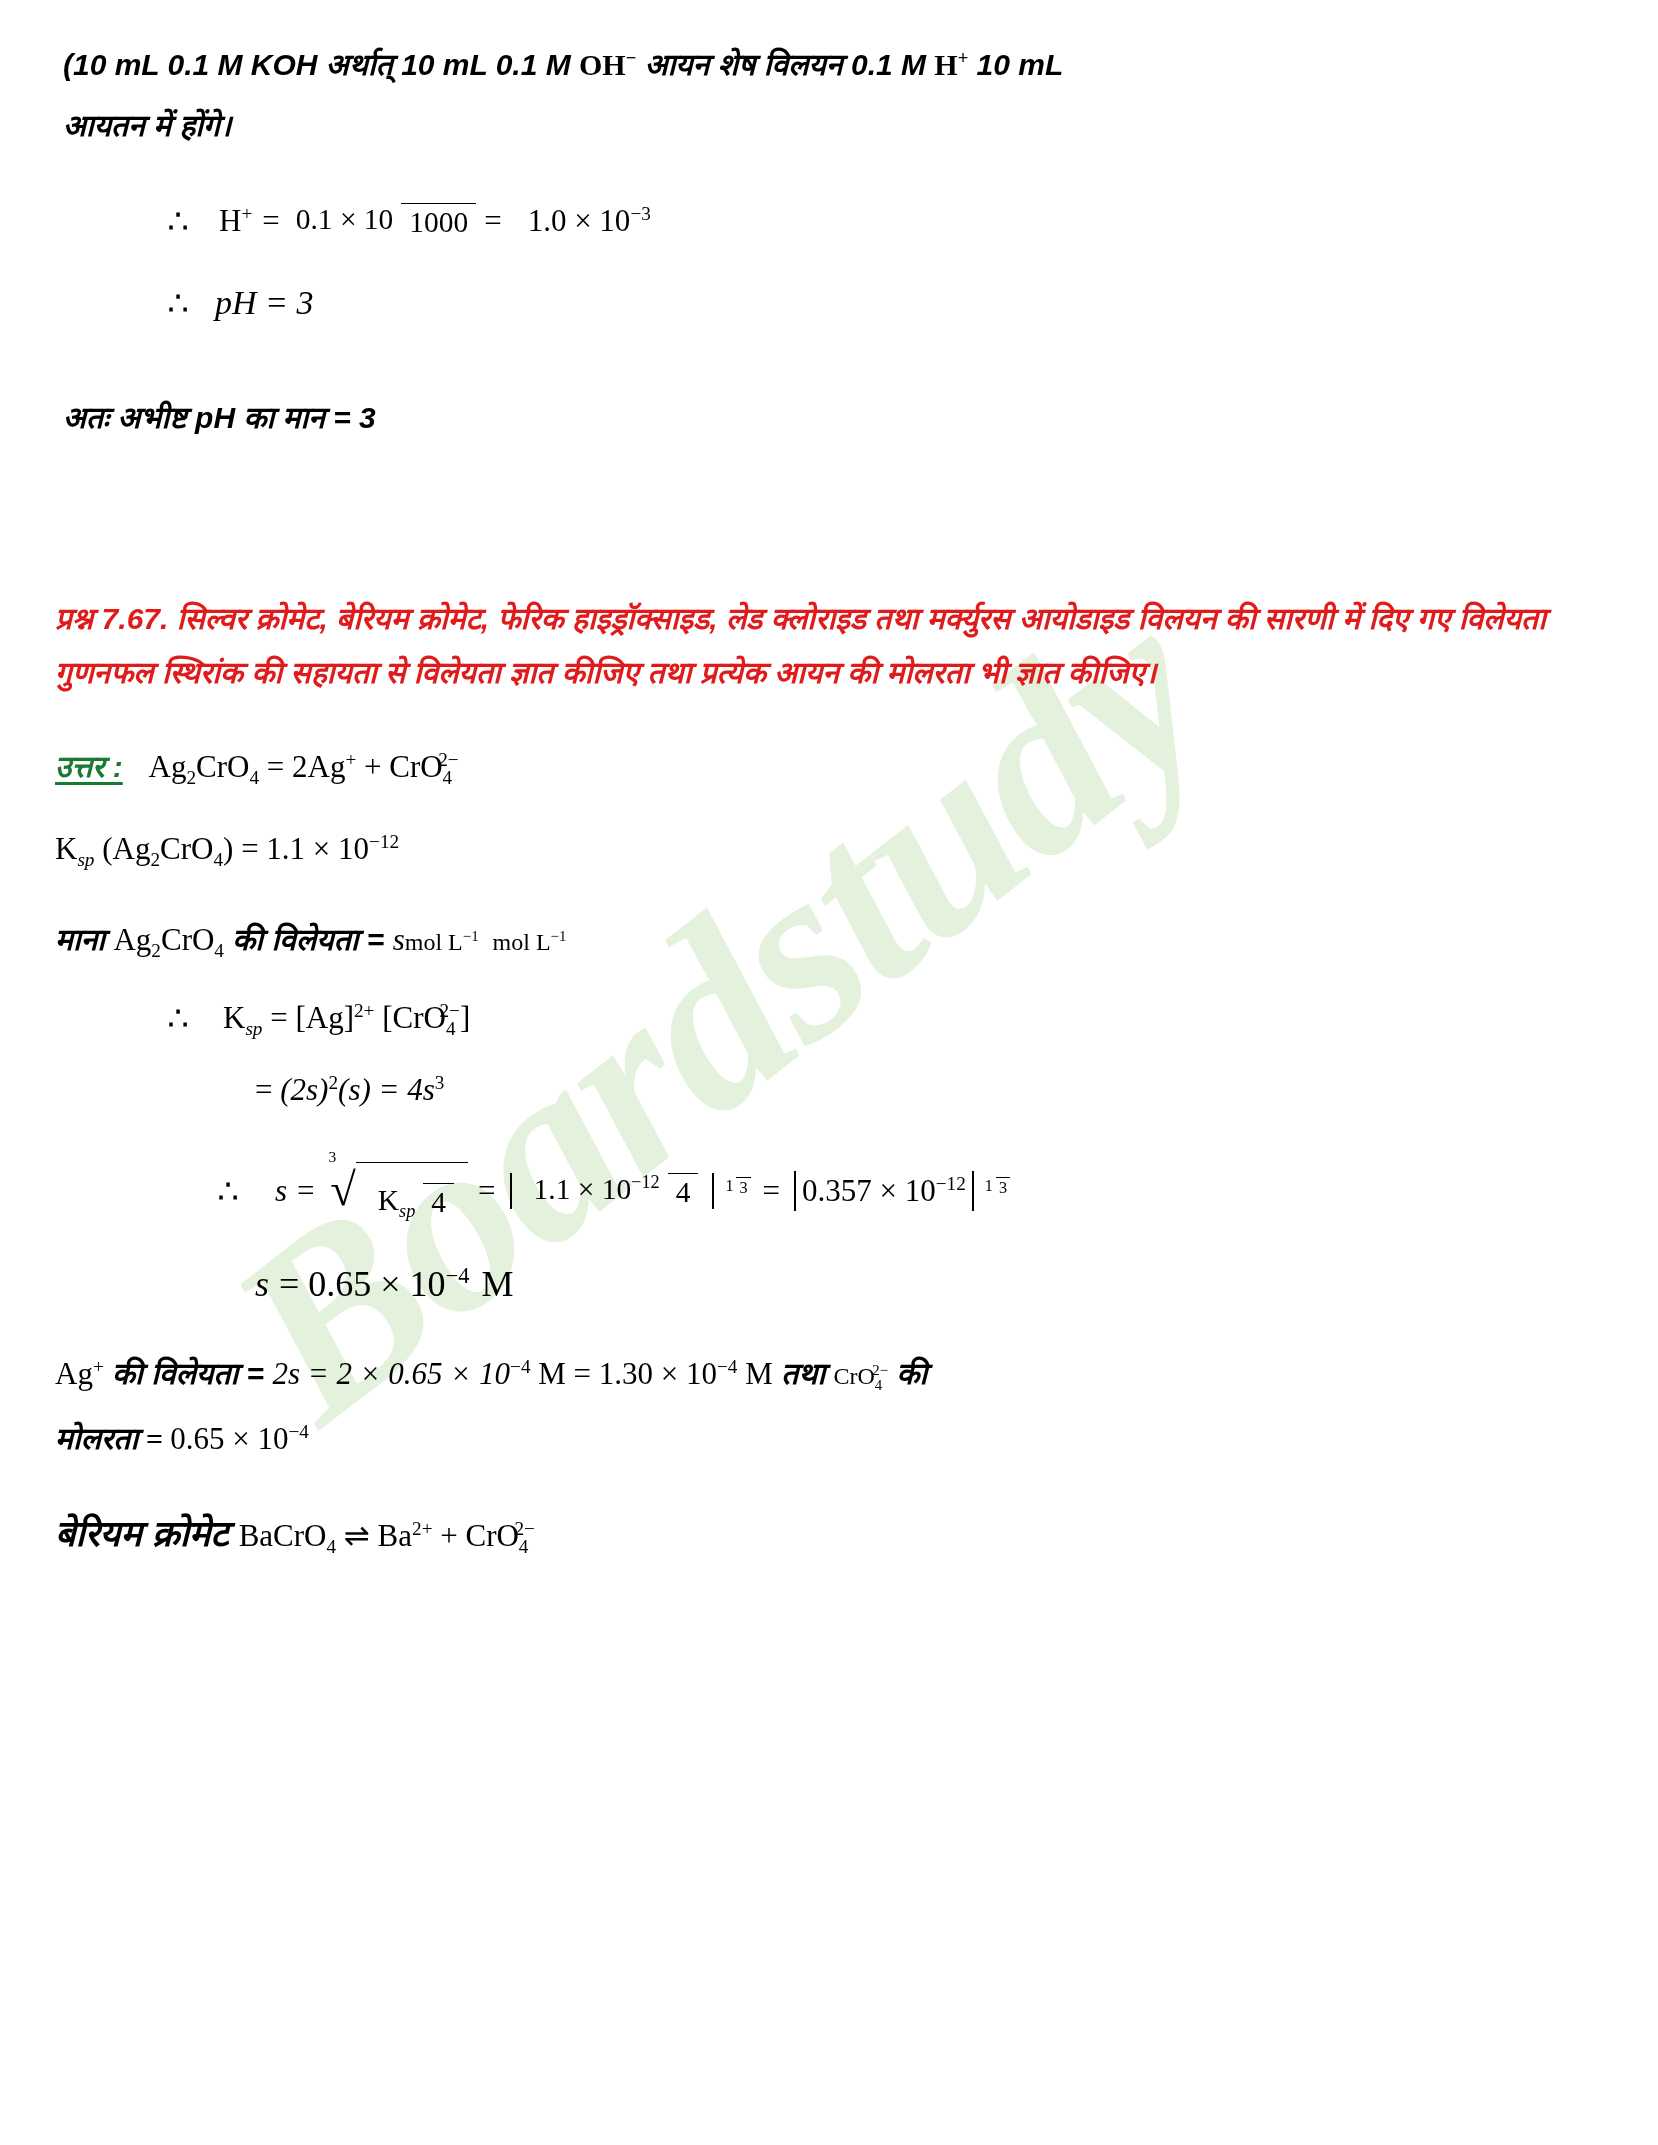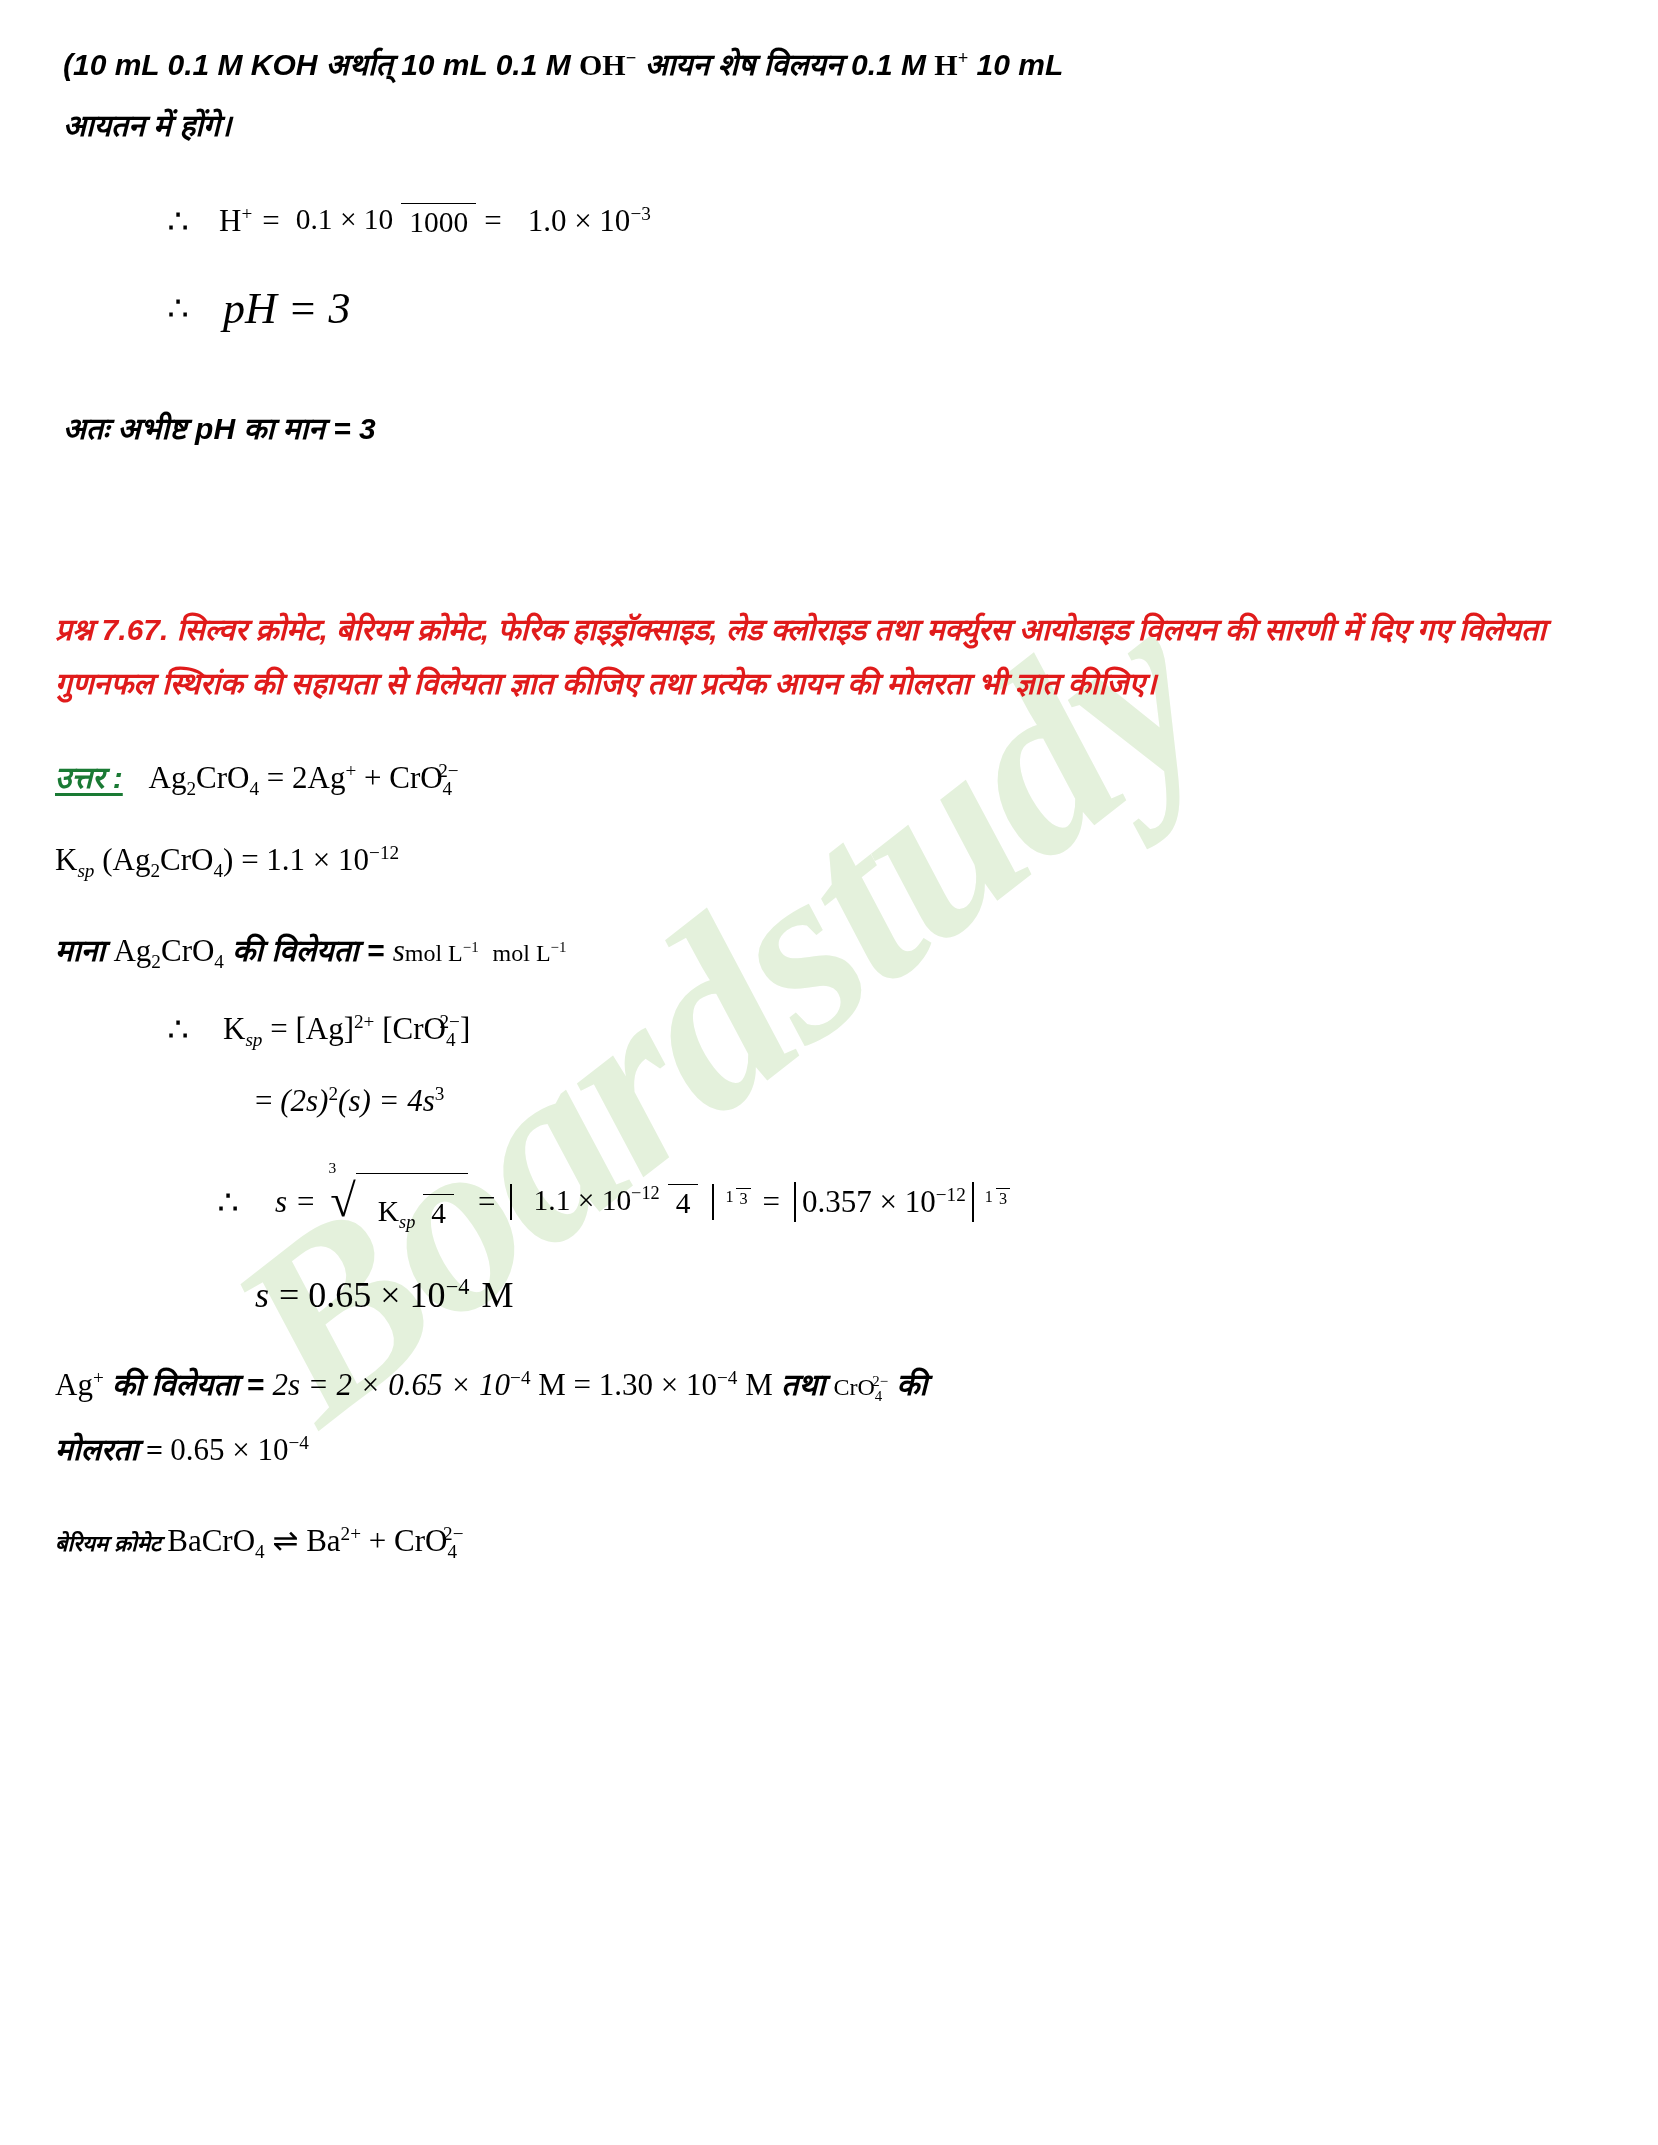--- a/index.html
+++ b/index.html
@@ -193,21 +193,21 @@
         <span class="den">1000</span>
       </span>
       <span>=</span>
       <span style="margin-left:26px;"><span>1.0 × 10</span><sup>−3</sup></span>
     </div>
 
     <div class="spacer-sm"></div>
 
     <div class="eq-row indent-1" style="margin-top:22px;">
       <span class="therefore">∴</span>
-      <span class="it" style="margin-left:22px; font-size:44px;">pH = 3</span>
+      <span class="it" style="margin-left:14px; font-size:34px;">pH = 3</span>
     </div>
 
     <div class="spacer-md"></div>
 
     <p class="line1" style="margin-top:28px;">अतः अभीष्ट pH का मान = 3</p>
 
     <div class="spacer-lg"></div>
 
     <p class="q-block" style="margin-top:20px;">
       <span>प्रश्न 7.67.</span>
@@ -304,17 +304,17 @@
 
     <p class="mixline" style="margin-top:40px; line-height:1.9;">
       <span class="mathserif"><span>Ag</span><sup>+</sup></span><span class="hindi" style="font-size:30px;"> की विलेयता = </span><span class="mathserif"><span class="it">2s = 2 × 0.65 × 10</span><sup>−4</sup> <span>M</span> <span>= 1.30 × 10</span><sup>−4</sup> <span>M</span></span><span class="hindi" style="font-size:30px;"> तथा </span><span class="mathserif" style="font-size:24px;"><span>CrO</span><sub>4</sub><sup style="margin-left:-10px;">2−</sup></span><span class="hindi" style="font-size:30px;"> की</span>
     </p>
 
     <p class="mixline" style="margin-top:6px;">
       <span class="hindi" style="font-size:30px;font-family:Liberation Serif, serif;">मोलरता = </span><span class="mathserif"><span>0.65 × 10</span><sup>−4</sup></span>
     </p>
 
     <p class="mixline" style="margin-top:34px;">
-      <span class="hindi" style="font-size:22px;">बेरियम क्रोमेट </span><span class="mathserif"><span>BaCrO</span><sub>4</sub> <span>⇌</span> <span>Ba</span><sup>2+</sup> <span>+ CrO</span><sub>4</sub><sup style="margin-left:-14px;">2−</sup></span>
+      <span class="hindi" style="font-size:36px;">बेरियम क्रोमेट </span><span class="mathserif"><span>BaCrO</span><sub>4</sub> <span>⇌</span> <span>Ba</span><sup>2+</sup> <span>+ CrO</span><sub>4</sub><sup style="margin-left:-14px;">2−</sup></span>
     </p>
 
   </div>
 </div>
 
 </body></html>

